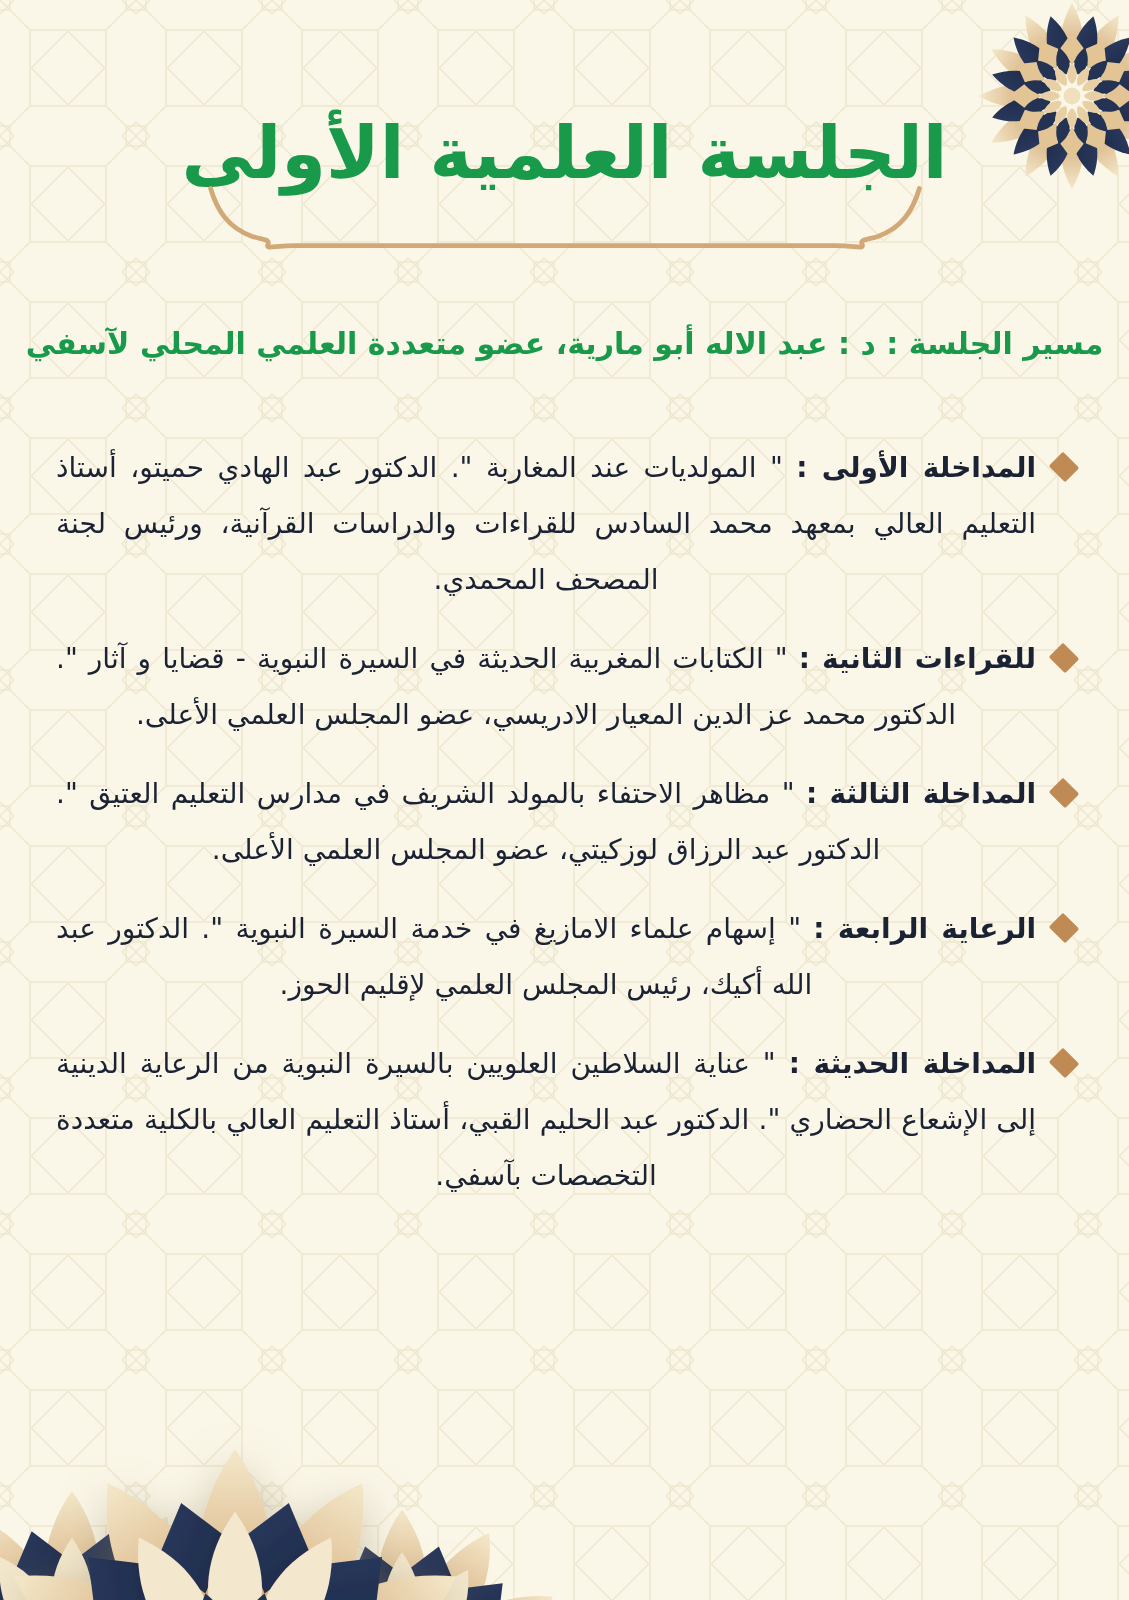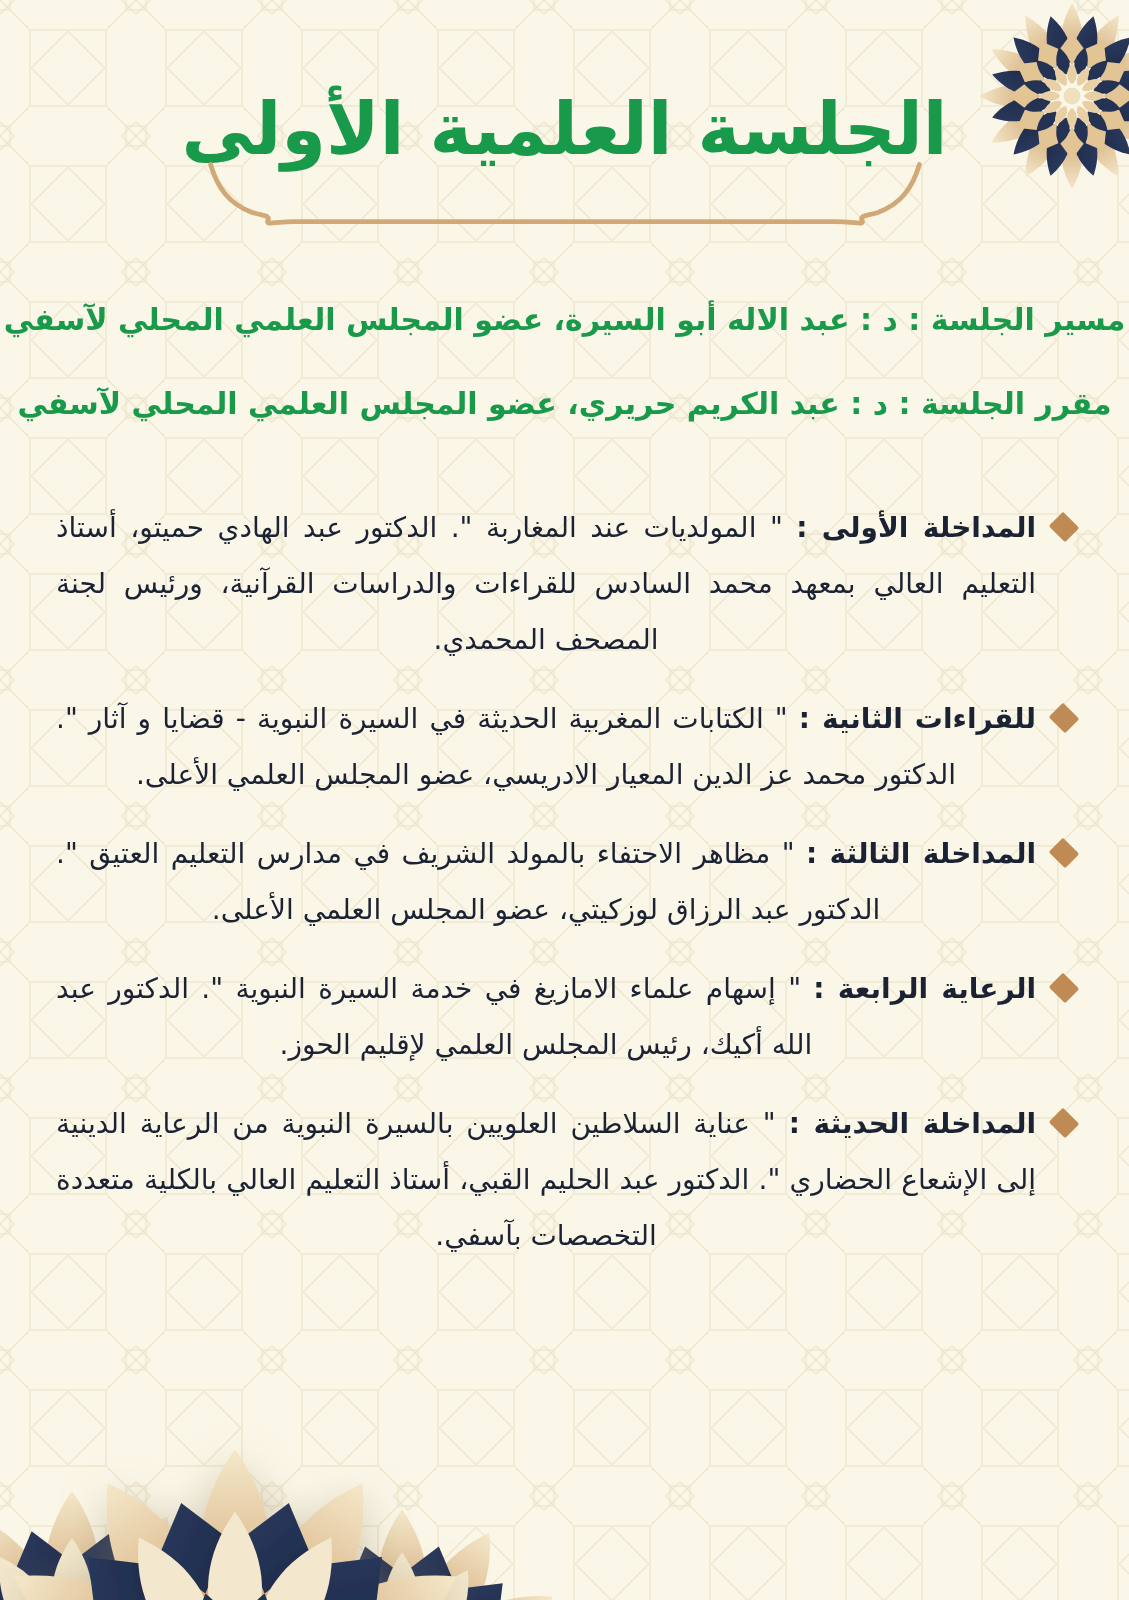--- a/index.html
+++ b/index.html
@@ -8,21 +8,21 @@
     background:#fbf7e8;
     font-family:"DejaVu Sans", sans-serif;
   }
   #bg-pattern{position:absolute;inset:0;z-index:0;}
   .ornament{position:absolute;z-index:1;pointer-events:none;}
   #ornament-top-right{top:-10px;left:966px;width:212px;height:212px;}
   #ornament-bottom-left{left:0;bottom:0;width:660px;height:248px;}
   .content{
     position:absolute;inset:0;z-index:2;direction:rtl;
   }
-  .title-wrap{padding-top:84px;text-align:center;}
+  .title-wrap{padding-top:108px;text-align:center;}
   h1.page-title{
     margin:0;font-size:72px;line-height:1.25;font-weight:bold;
     color:#189a4a;letter-spacing:0;
   }
   .bracket{display:block;margin:-16px auto 0;width:724px;height:74px;}
   .session-lines{margin-top:46px;text-align:center;color:#189a4a;font-weight:bold;}
   .session-line{white-space:nowrap;font-size:30px;line-height:84px;}
   .bullets{margin-top:54px;padding:0 54px 0 56px;}
   .bullet{display:flex;align-items:flex-start;gap:17px;margin-bottom:23px;}
   .diamond{
@@ -239,22 +239,21 @@
 <div class="content">
 
   <div class="title-wrap">
     <h1 class="page-title">الجلسة العلمية الأولى</h1>
     <svg class="bracket" viewBox="0 0 760 74" xmlns="http://www.w3.org/2000/svg">
       <path d="M8,5 C15,29 27,46 51,55 C63,59 71,58 68,64 C66,69 75,65 97,65 L663,65 C685,65 694,69 692,64 C689,58 697,59 709,55 C733,46 745,29 752,5" fill="none" stroke="#d2a876" stroke-width="5" stroke-linecap="round" stroke-linejoin="round"></path>
     </svg>
   </div>
 
   <div class="session-lines">
-    <div class="session-line">مسير الجلسة : د : عبد الاله أبو السيرة، عضو المجلس العلمي المحلي لآسفي</div>
-    <div class="session-line">مقرر الجلسة : د : عبد الكريم حريري، عضو المجلس العلمي المحلي لآسفي</div>
+    <div class="session-line">مسير الجلسة : د : عبد الاله أبو مارية، عضو متعددة العلمي المحلي لآسفي</div>
   </div>
 
   <div class="bullets">
 
     <div class="bullet">
       <span class="diamond"></span>
       <p><b>المداخلة الأولى :</b> <span>" المولديات عند المغاربة ". الدكتور عبد الهادي حميتو، أستاذ التعليم العالي بمعهد محمد السادس للقراءات والدراسات القرآنية، ورئيس لجنة المصحف المحمدي.</span></p>
     </div>
 
     <div class="bullet">

